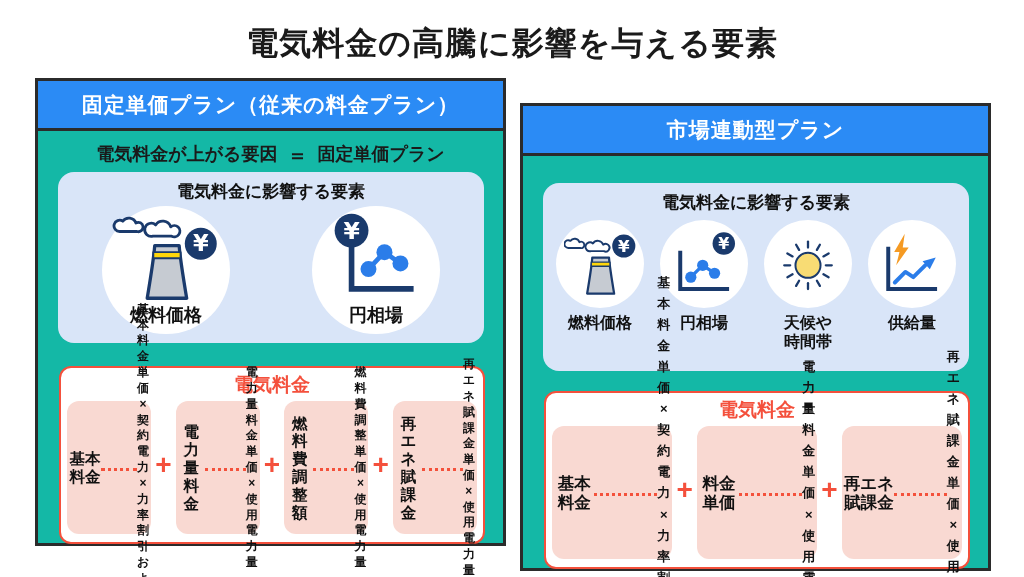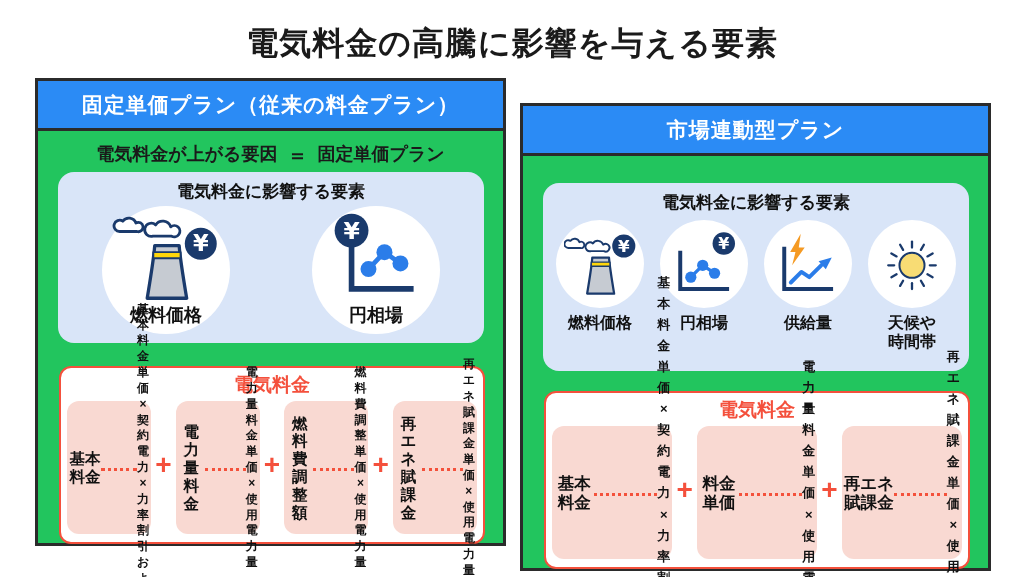--- a/index.html
+++ b/index.html
@@ -6,21 +6,21 @@
   body {
     width:1024px; height:577px; position:relative; overflow:hidden;
     font-family:"Liberation Sans","DejaVu Sans",sans-serif; color:#111;
   }
   .title {
     position:absolute; top:22px; left:0; width:100%; margin:0;
     text-align:center; font-size:32px; font-weight:900; letter-spacing:1px; color:#1a1a1a;
   }
   .panel {
     position:absolute; top:78px; width:471px; height:468px;
-    border:3px solid #2b2b2b; background:#22c55e; box-sizing:border-box;
+    border:3px solid #2b2b2b; background:#14b8a6; box-sizing:border-box;
   }
   .panel.left  { left:35px; }
   .panel.right { left:520px;margin-top:25px; }
   .panel-header {
     height:47px; background:#2b8bf5; border-bottom:3px solid #2b2b2b;
     display:flex; align-items:center; justify-content:center;
     color:#fff; font-size:21px; font-weight:800; letter-spacing:1px;
   }
   .equation {
     position:absolute; top:61px; left:0; width:100%;
@@ -209,32 +209,20 @@
             <path d="M14,30 L14,88 L88,88" fill="none" stroke="#1a3a6c" stroke-width="6"></path>
             <polyline points="30,70 48,52 66,64" fill="none" stroke="#2b7de9" stroke-width="5"></polyline>
             <circle cx="30" cy="70" r="8.5" fill="#2b7de9"></circle>
             <circle cx="48" cy="52" r="8.5" fill="#2b7de9"></circle>
             <circle cx="66" cy="64" r="8.5" fill="#2b7de9"></circle>
             <circle cx="80" cy="19" r="17" fill="#1a3a6c"></circle>
             <text x="80" y="27" text-anchor="middle" font-size="24" font-weight="bold" fill="#ffffff" font-family="'DejaVu Sans',sans-serif">¥</text>
           </svg>
         </div>
         <div class="item-label">円相場</div>
-      </div>
-
-      <div class="factor-item">
-        <div class="factor-circle small">
-          <svg width="66" height="66" viewBox="0 0 100 100">
-            <path d="M14,24 L14,88 L88,88" fill="none" stroke="#1a3a6c" stroke-width="6"></path>
-            <polygon points="39,4 23,32 31,32 26,52 45,25 36,25" fill="#f59a23"></polygon>
-            <polyline points="24,78 40,62 52,70 70,52" fill="none" stroke="#2b7de9" stroke-width="6" stroke-linejoin="round" stroke-linecap="round"></polyline>
-            <polygon points="86,40 66,46 77,58" fill="#2b7de9"></polygon>
-          </svg>
-        </div>
-        <div class="item-label">供給量</div>
       </div>
 
       <div class="factor-item">
         <div class="factor-circle small">
           <svg width="66" height="66" viewBox="0 0 100 100">
             <circle cx="50" cy="52" r="19" fill="#f8dc74" stroke="#1a3a6c" stroke-width="3"></circle>
             <g stroke="#1a3a6c" stroke-width="3.5" stroke-linecap="round">
               <line x1="77" y1="52" x2="86" y2="52"></line>
               <line x1="73.4" y1="38.5" x2="81.2" y2="34"></line>
               <line x1="63.5" y1="28.6" x2="68" y2="20.8"></line>
@@ -247,20 +235,32 @@
               <line x1="50" y1="79" x2="50" y2="88"></line>
               <line x1="63.5" y1="75.4" x2="68" y2="83.2"></line>
               <line x1="73.4" y1="65.5" x2="81.2" y2="70"></line>
             </g>
           </svg>
         </div>
         <div class="item-label">天候や
 時間帯</div>
       </div>
 
+      <div class="factor-item">
+        <div class="factor-circle small">
+          <svg width="66" height="66" viewBox="0 0 100 100">
+            <path d="M14,24 L14,88 L88,88" fill="none" stroke="#1a3a6c" stroke-width="6"></path>
+            <polygon points="39,4 23,32 31,32 26,52 45,25 36,25" fill="#f59a23"></polygon>
+            <polyline points="24,78 40,62 52,70 70,52" fill="none" stroke="#2b7de9" stroke-width="6" stroke-linejoin="round" stroke-linecap="round"></polyline>
+            <polygon points="86,40 66,46 77,58" fill="#2b7de9"></polygon>
+          </svg>
+        </div>
+        <div class="item-label">供給量</div>
+      </div>
+
     </div>
   </div>
 
   <div class="bill-box">
     <div class="bill-title">電気料金</div>
     <div class="bill-row">
 
       <div class="component">
         <div class="comp-title">基本料金</div>
         <div class="comp-divider"></div>

